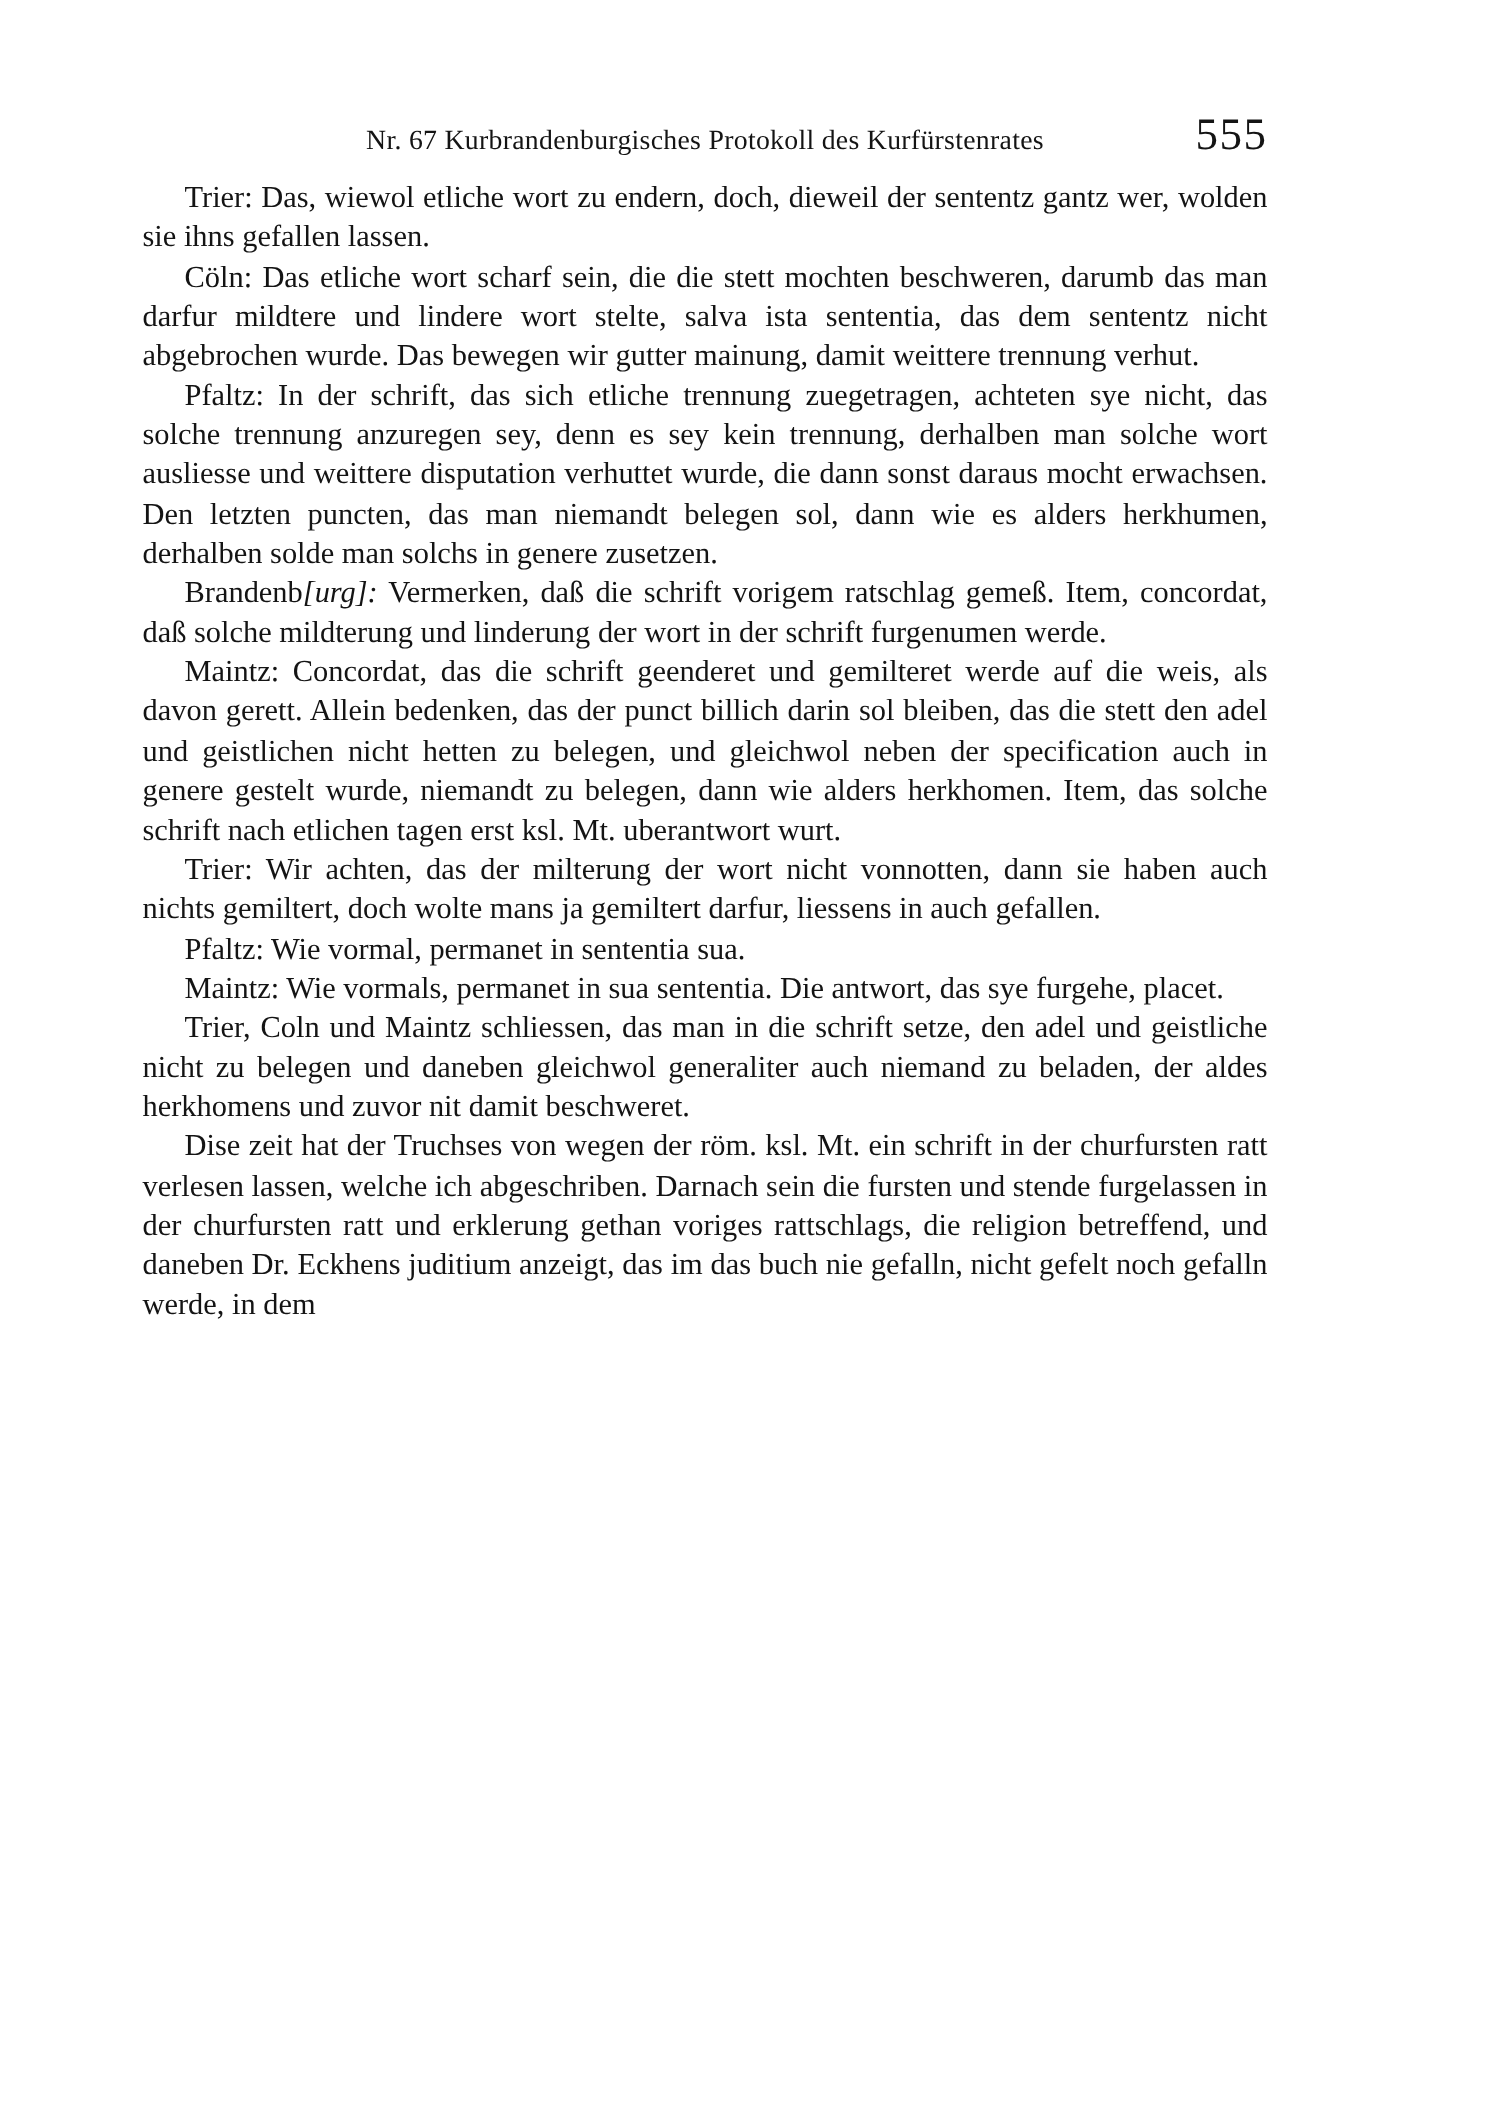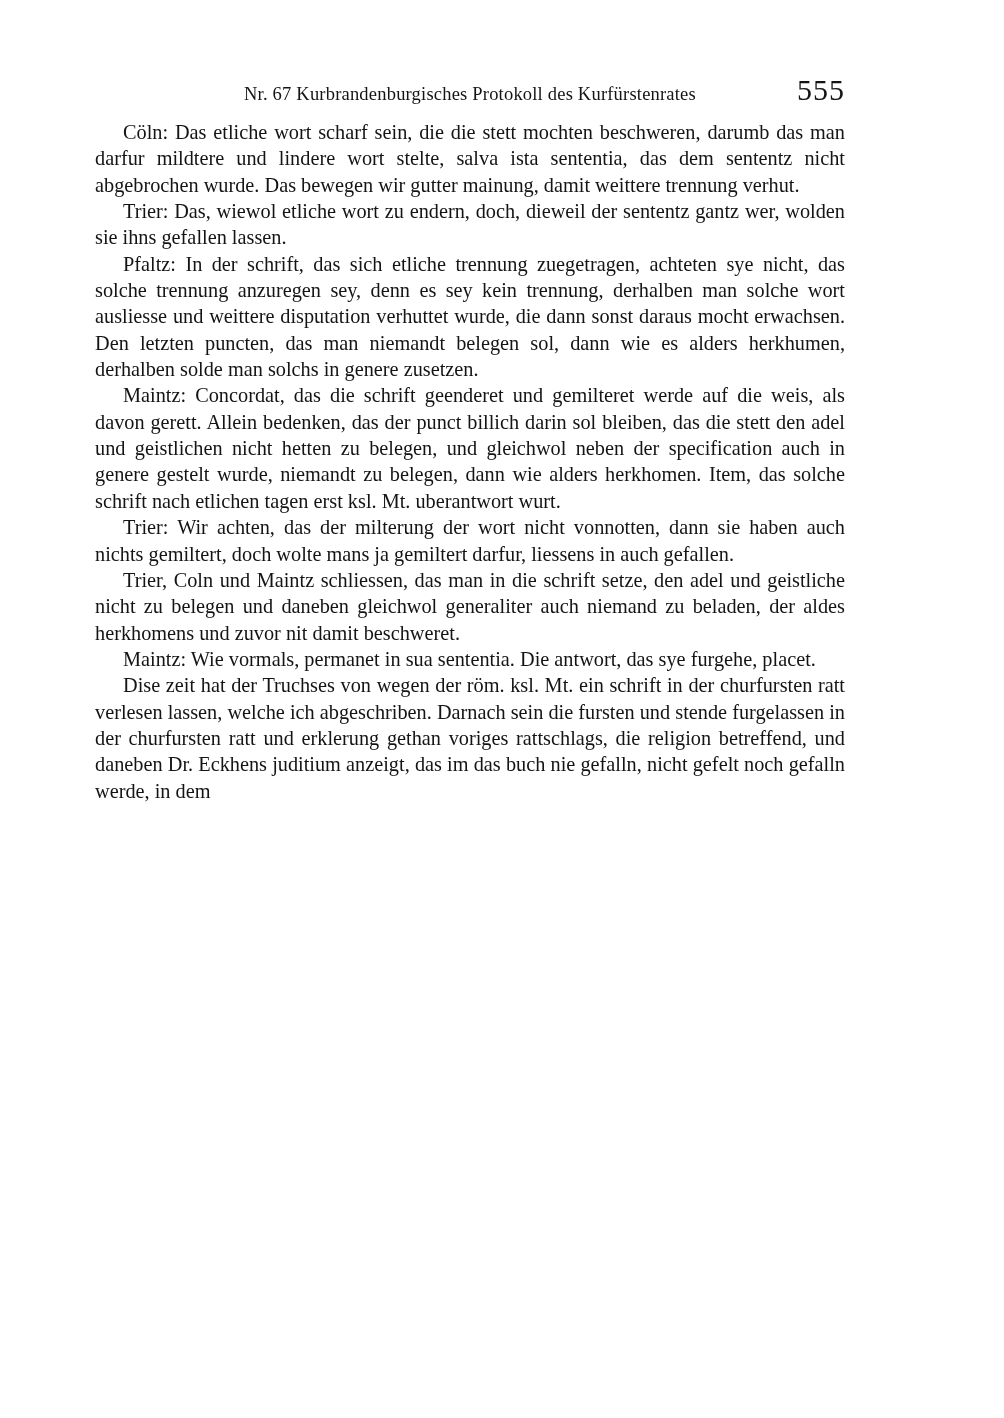--- a/index.html
+++ b/index.html
@@ -57,22 +57,24 @@
 </style>
 </head>
 <body>
 
 <div class="page">
   <div class="running-header">
     <span>Nr. 67 Kurbrandenburgisches Protokoll des Kurfürstenrates</span>
     <span class="page-number">555</span>
   </div>
   <div class="body-text">
+      <p><span>Trier: Das, wiewol etliche wort zu endern, doch, dieweil der sententz gantz wer, wolden sie ihns gefallen lassen.</span></p>
       <p><span>Cöln: Das etliche wort scharf sein, die die stett mochten beschweren, darumb das man darfur mildtere und lindere wort stelte, salva ista sententia, das dem sententz nicht abgebrochen wurde. Das bewegen wir gutter mainung, damit weittere trennung verhut.</span></p>
-      <p><span>Trier: Das, wiewol etliche wort zu endern, doch, dieweil der sententz gantz wer, wolden sie ihns gefallen lassen.</span></p>
       <p><span>Pfaltz: In der schrift, das sich etliche trennung zuegetragen, achteten sye nicht, das solche trennung anzuregen sey, denn es sey kein trennung, derhalben man solche wort ausliesse und weittere disputation verhuttet wurde, die dann sonst daraus mocht erwachsen. Den letzten puncten, das man niemandt belegen sol, dann wie es alders herkhumen, derhalben solde man solchs in genere zusetzen.</span></p>
+      <p><span>Brandenb</span><i>[urg]:</i><span> Vermerken, daß die schrift vorigem ratschlag gemeß. Item, concordat, daß solche mildterung und linderung der wort in der schrift furgenumen werde.</span></p>
       <p><span>Maintz: Concordat, das die schrift geenderet und gemilteret werde auf die weis, als davon gerett. Allein bedenken, das der punct billich darin sol bleiben, das die stett den adel und geistlichen nicht hetten zu belegen, und gleichwol neben der specification auch in genere gestelt wurde, niemandt zu belegen, dann wie alders herkhomen. Item, das solche schrift nach etlichen tagen erst ksl. Mt. uberantwort wurt.</span></p>
       <p><span>Trier: Wir achten, das der milterung der wort nicht vonnotten, dann sie haben auch nichts gemiltert, doch wolte mans ja gemiltert darfur, liessens in auch gefallen.</span></p>
+      <p><span>Pfaltz: Wie vormal, permanet in sententia sua.</span></p>
+      <p><span>Maintz: Wie vormals, permanet in sua sententia. Die antwort, das sye furgehe, placet.</span></p>
       <p><span>Trier, Coln und Maintz schliessen, das man in die schrift setze, den adel und geistliche nicht zu belegen und daneben gleichwol generaliter auch niemand zu beladen, der aldes herkhomens und zuvor nit damit beschweret.</span></p>
-      <p><span>Maintz: Wie vormals, permanet in sua sententia. Die antwort, das sye furgehe, placet.</span></p>
       <p><span>Dise zeit hat der Truchses von wegen der röm. ksl. Mt. ein schrift in der churfursten ratt verlesen lassen, welche ich abgeschriben. Darnach sein die fursten und stende furgelassen in der churfursten ratt und erklerung gethan voriges rattschlags, die religion betreffend, und daneben Dr. Eckhens juditium anzeigt, das im das buch nie gefalln, nicht gefelt noch gefalln werde, in dem</span></p>
     </div>
 </div>
 
 </body></html>

